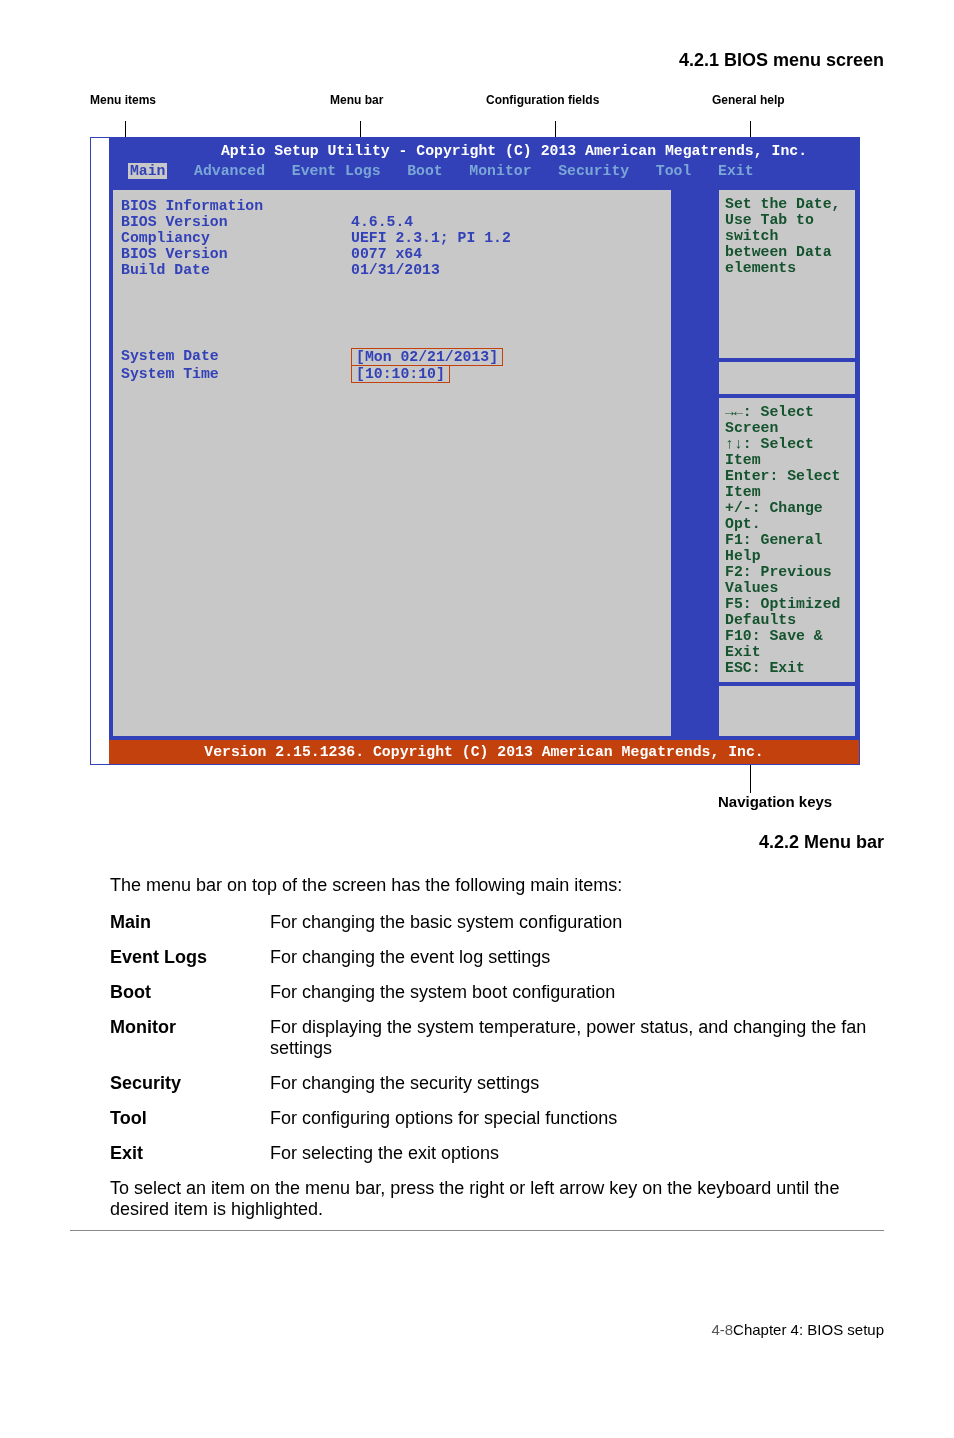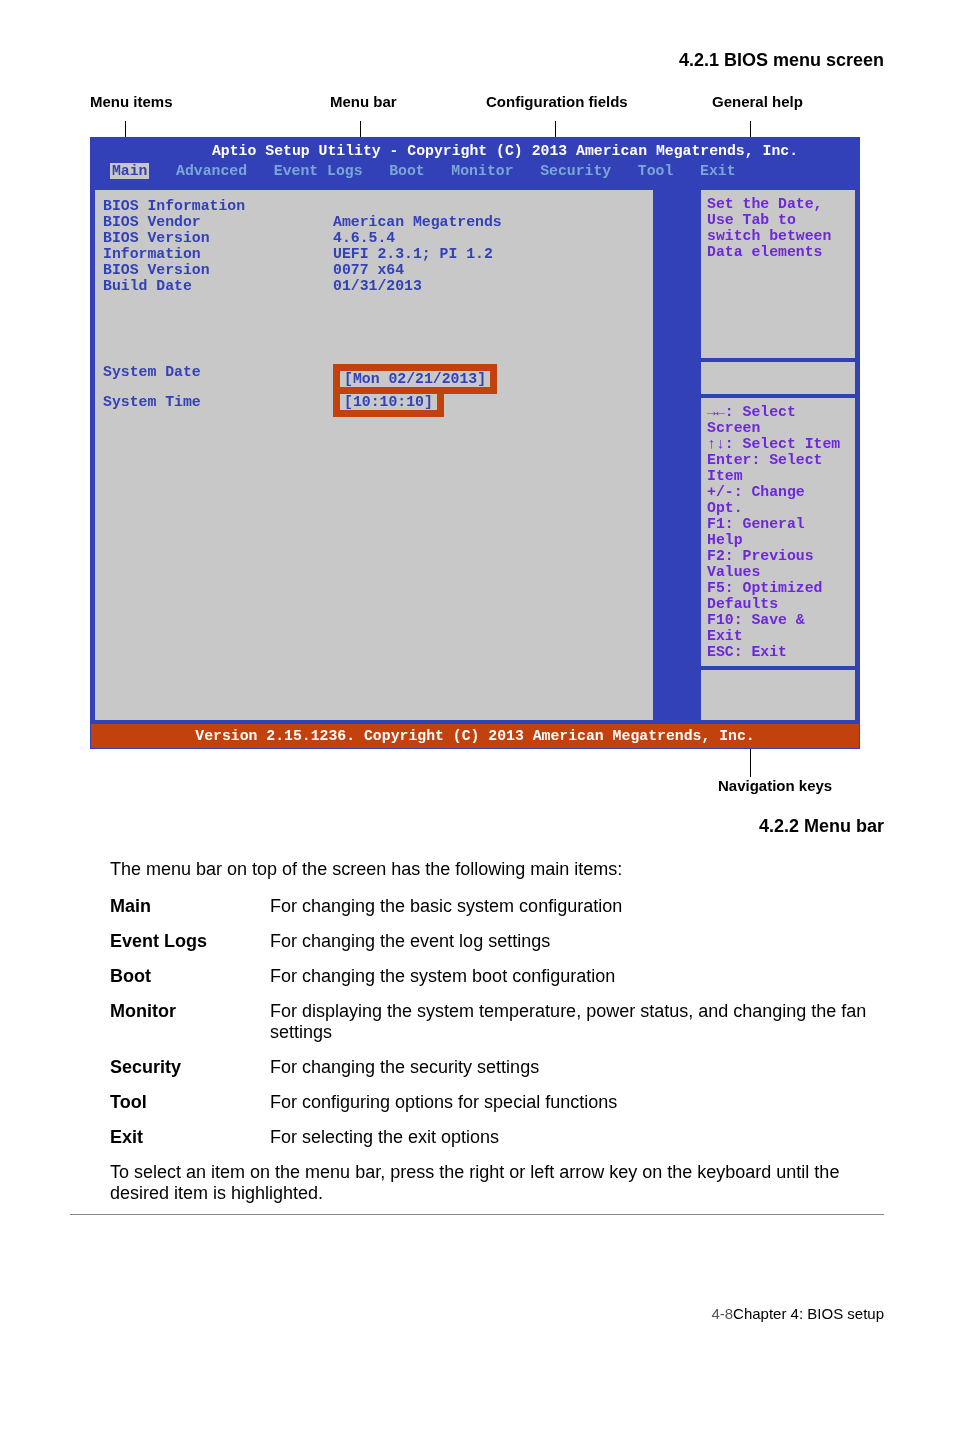--- a/index.html
+++ b/index.html
@@ -7,37 +7,37 @@
     margin: 0;
     padding: 50px 70px 30px 110px;
     font-family: Arial, Helvetica, sans-serif;
     font-size: 18px;
     color: #000;
     background: #fff;
     width: 954px;
   }
   h2.sec { font-size: 18px; font-weight: bold; margin: 0 0 22px 0; text-align: right; }
   h2.sec .num { display: inline-block; width: 110px; }
-  .labels-row { display: flex; font-size: 15px; font-weight: bold; margin-bottom: 6px; position: relative; height: 22px; }
+  .labels-row { display: flex; font-size: 12px; font-weight: bold; margin-bottom: 6px; position: relative; height: 22px; }
   .labels-row span { position: absolute; }
   .tick-row { position: relative; height: 16px; }
   .tick { position: absolute; width: 1px; background: #000; top: 0; height: 16px; }
 
-  .bios-box { border: 1px solid #3341b8; width: 770px; font-family: "Courier New", monospace; font-size: 14.8px; font-weight: bold; margin-left: -20px; }
+  .bios-box { border: 1px solid #3341b8; width: 770px; font-family: "Courier New", monospace; font-size: 14.8px; font-weight: bold; margin-left: -20px; padding-left: 18px; }
   .bios-top { background: #3341b8; color: #fff; padding: 4px 10px 4px 10px; line-height: 1.35; }
   .bios-tabs { color: #7aa7d6; }
   .bios-tabs .active { background: #c8c8c8; color: #3341b8; padding: 0 2px; }
   .bios-body { display: flex; background: #3341b8; gap: 44px; }
   .left-pane { width: 558px; background: #c8c8c8; color: #3341b8; margin: 4px 0 4px 4px; padding: 8px 8px; position: relative; min-height: 395px; }
   .right-pane { flex: 1; display: flex; flex-direction: column; margin: 4px 4px 4px 4px; gap: 4px; }
-  .rp-box { background: #c8c8c8; color: #6d28d9; padding: 6px 6px; }
+  .rp-box { background: #c8c8c8; color: #14532d; padding: 6px 6px; }
   .rp-box.flex { flex: 1; }
   .info-row { display: flex; }
   .info-row .k { width: 230px; }
-  .field-box { display: inline-block; border: 7px solid #c2410c; padding: 0 4px; }
+  .field-box { display: inline-block; border: 1px solid #c2410c; padding: 0 4px; }
   .bios-footer { background: #c2410c; color: #fff; text-align: center; padding: 4px 0; }
   .inner-tick { position: relative; height: 36px; }
   .inner-tick .t { position: absolute; width: 1px; background: #000; }
   .navkeys { font-size: 15px; font-weight: bold; margin-left: 608px; margin-top: 8px; }
   .menu-desc { margin: 10px 0 16px 0; }
   .menu-table .mrow { display: flex; margin-bottom: 14px; }
   .menu-table .mrow .mk { width: 160px; font-weight: bold; }
   .menu-table .mrow .mv { flex: 1; }
   .combined { margin-bottom: 14px; }
   .closing { margin-top: 12px; }
@@ -79,29 +79,25 @@
       <span>Monitor</span>&nbsp;&nbsp;
       <span>Security</span>&nbsp;&nbsp;
       <span>Tool</span>&nbsp;&nbsp;
       <span>Exit</span>
     </div>
   </div>
   <div class="bios-body">
     <div class="left-pane">
       <div>BIOS Information</div>
       <div class="info-row">
-          <span class="k">BIOS Vendor</span>
-          <span>American Megatrends</span>
-        </div>
-      <div class="info-row">
           <span class="k">BIOS Version</span>
           <span>4.6.5.4</span>
         </div>
       <div class="info-row">
-          <span class="k">Information</span>
+          <span class="k">Compliancy</span>
           <span>UEFI 2.3.1; PI 1.2</span>
         </div>
       <div class="info-row">
           <span class="k">BIOS Version</span>
           <span>0077 x64</span>
         </div>
       <div class="info-row">
           <span class="k">Build Date</span>
           <span>01/31/2013</span>
         </div>

